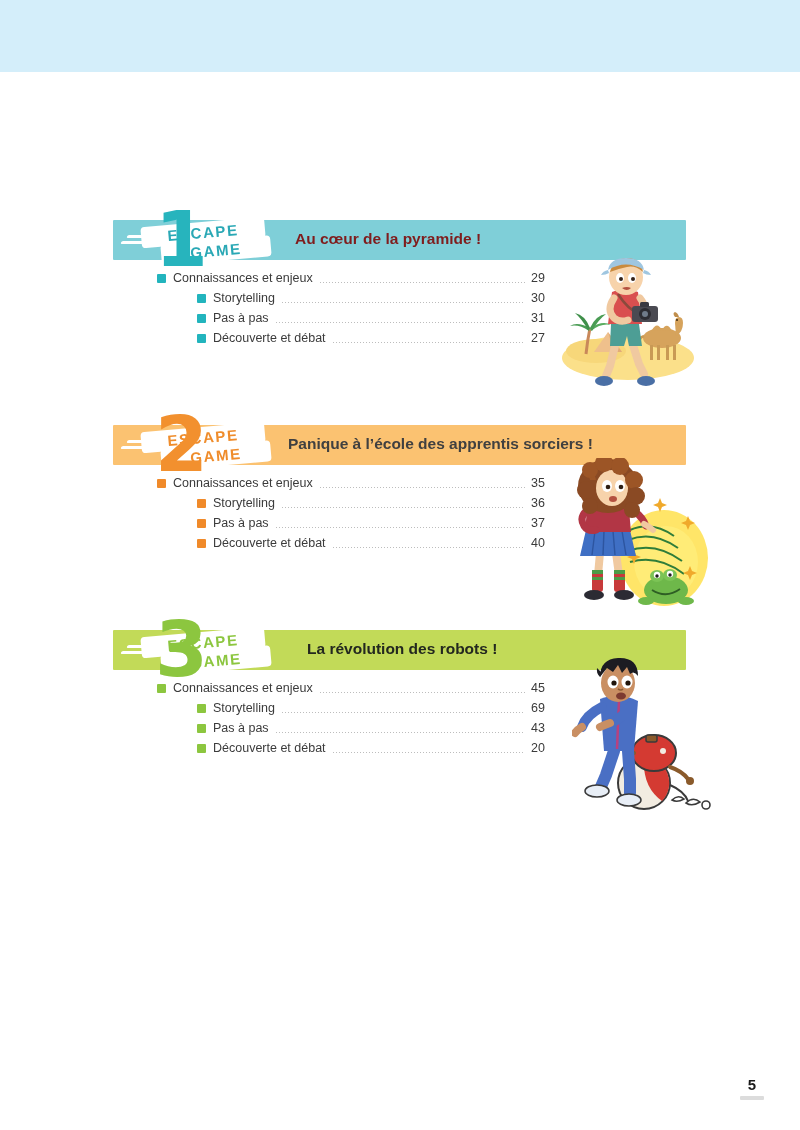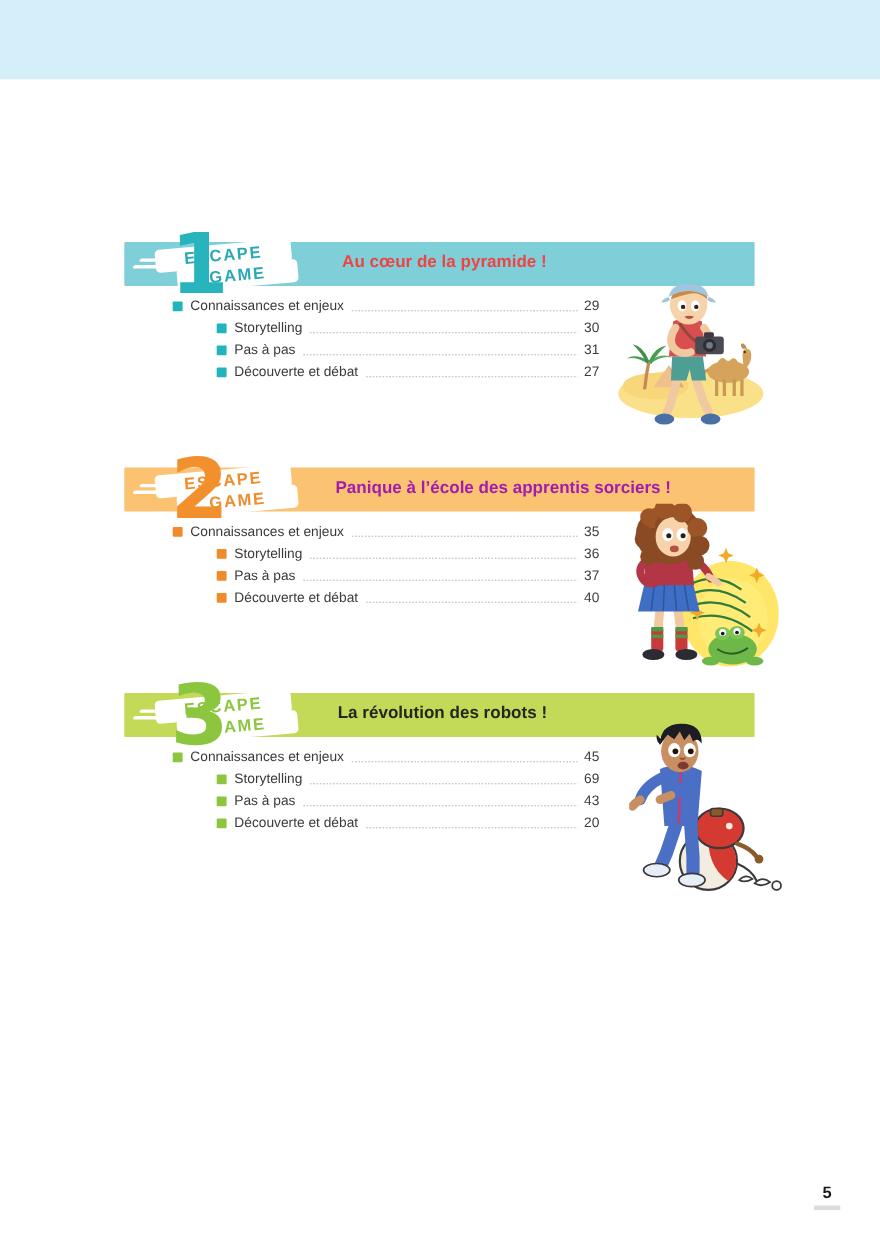--- a/index.html
+++ b/index.html
@@ -206,21 +206,21 @@
           <i></i>
         </div>
       <div class="badge">
         <div class="plate top" style="color:#2aa8b5">ESCAPE</div>
         <div class="plate bottom" style="color:#2aa8b5">GAME</div>
       </div>
     </div>
 
     <div class="numeral" style="color:#27b4bd">1</div>
 
-    <div class="bar-title" style="left:311px;color:#ef4444">Au cœur de la pyramide !</div>
+    <div class="bar-title" style="left:295px;color:#7f1d1d">Au cœur de la pyramide !</div>
 
     <div class="toc">
       <div class="row">
         <span class="bullet" style="background:#22b4bd"></span>
         <span class="row-label">Connaissances et enjeux</span>
         <span class="leader"></span>
         <span class="row-page">29</span>
       </div>
       <div class="row">
         <span class="bullet" style="background:#22b4bd"></span>
@@ -320,21 +320,21 @@
           <i></i>
         </div>
       <div class="badge">
         <div class="plate top" style="color:#ef8c2b">ESCAPE</div>
         <div class="plate bottom" style="color:#ef8c2b">GAME</div>
       </div>
     </div>
 
     <div class="numeral" style="color:#f2902e">2</div>
 
-    <div class="bar-title" style="left:305px;color:#a21caf">Panique à l’école des apprentis sorciers !</div>
+    <div class="bar-title" style="left:288px;color:#404040">Panique à l’école des apprentis sorciers !</div>
 
     <div class="toc">
       <div class="row">
         <span class="bullet" style="background:#f08a2a"></span>
         <span class="row-label">Connaissances et enjeux</span>
         <span class="leader"></span>
         <span class="row-page">35</span>
       </div>
       <div class="row">
         <span class="bullet" style="background:#f08a2a"></span>

